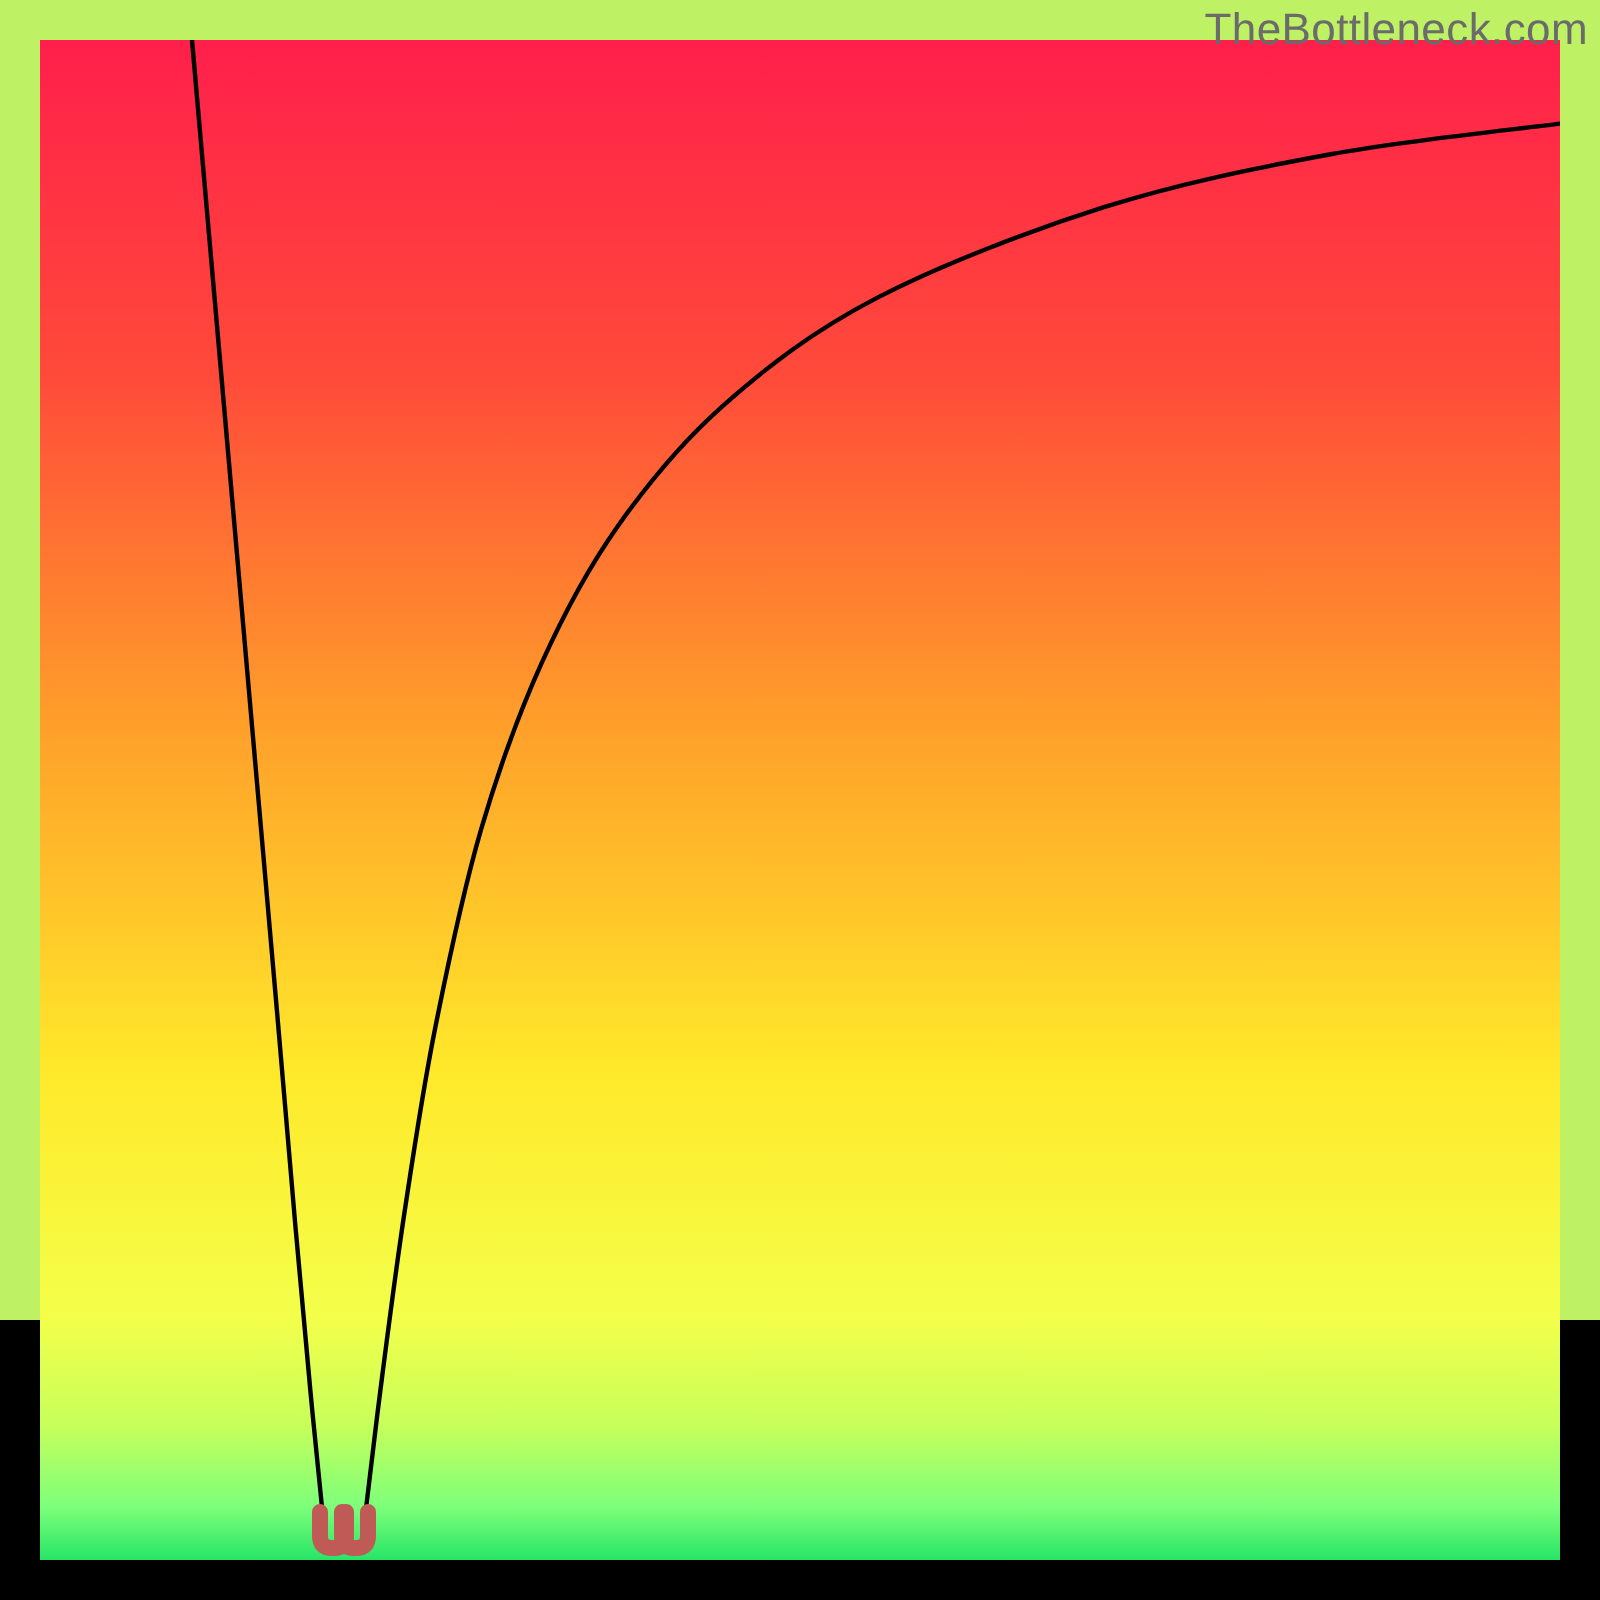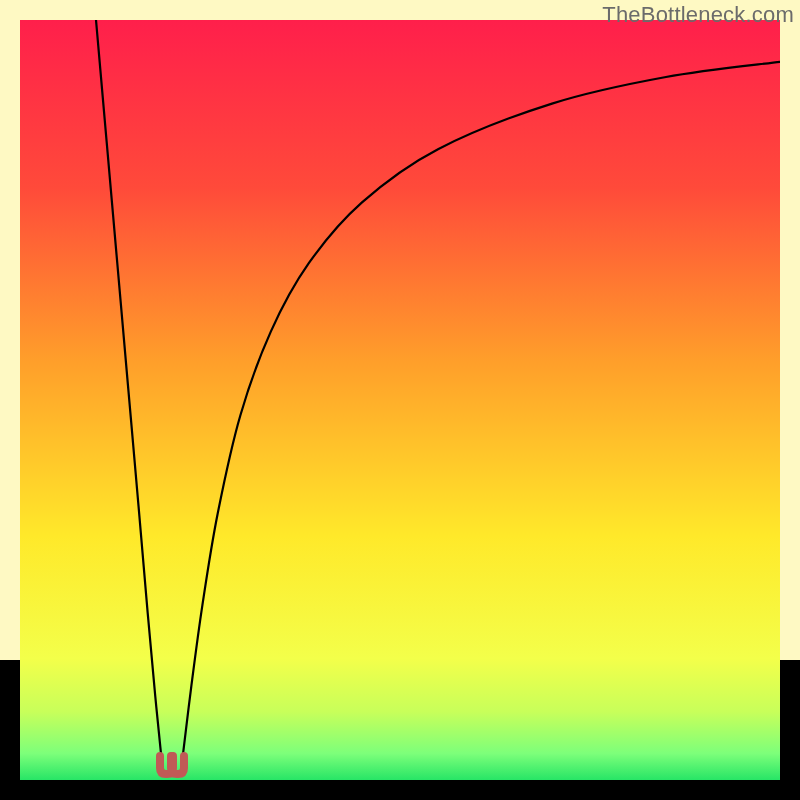--- a/index.html
+++ b/index.html
@@ -10,21 +10,21 @@
     overflow: hidden;
     background: #000;
     font-family: Arial, Helvetica, sans-serif;
   }
   .frame {
     position: absolute;
     left: 0;
     top: 0;
     width: 800px;
     height: 660px;
-    background: #fef9c3;
+    background: #bef264;
   }
   .plot {
     position: absolute;
     left: 20px;
     top: 20px;
     width: 760px;
     height: 760px;
   }
   .watermark {
     position: absolute;

